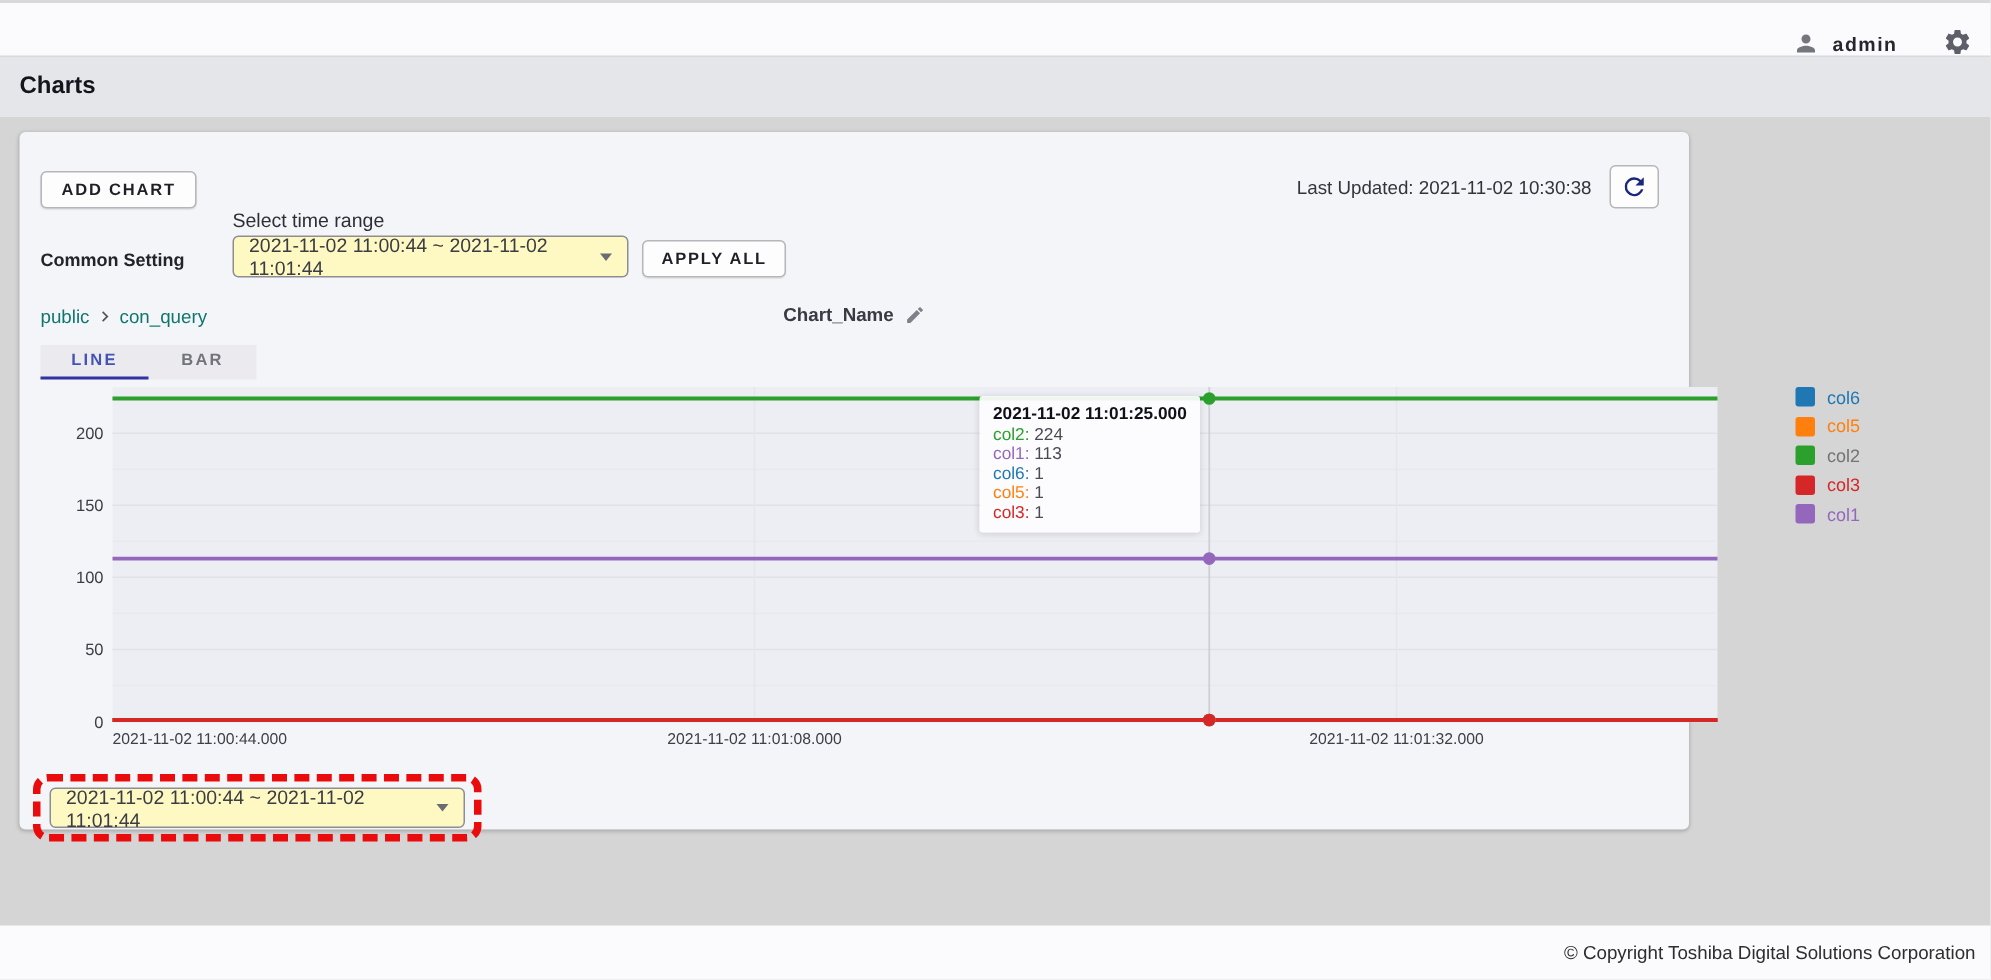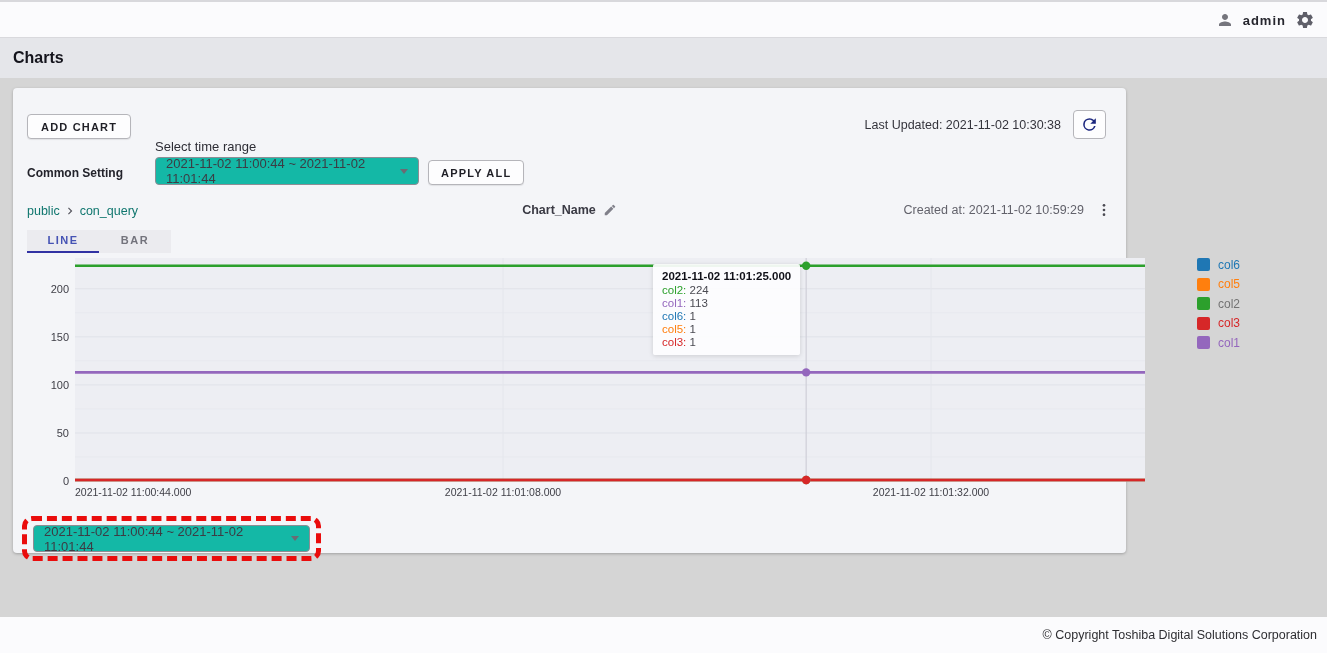--- a/index.html
+++ b/index.html
@@ -3,21 +3,21 @@
 <meta charset="utf-8">
 <style>
   * { margin:0; padding:0; box-sizing:border-box; }
   html,body { width:1327px; height:653px; }
   body { font-family:"Liberation Sans", sans-serif; background:#d5d5d5; position:relative; overflow:hidden; }
   #app { position:relative; width:1327px; height:653px; }
 
   
   .topbar { position:absolute; top:0; left:0; width:100%; height:38px; background:#fbfbfd;
             border-top:2px solid #d8d8dc; border-bottom:1px solid #d9d9dd; }
-  .topbar-right { position:absolute; right:12px; top:0; height:36px; display:flex; align-items:center; gap:1px; }
+  .topbar-right { position:absolute; right:12px; top:0; height:36px; display:flex; align-items:flex-end; gap:22px; }
   .username { font-size:13px; font-weight:700; letter-spacing:1px; color:#26262e; }
   .user-menu { display:flex; align-items:center; gap:9px; cursor:pointer; }
   .gear-btn { margin-left:8px; display:flex; align-items:center; cursor:pointer; }
 
   
   .page-header { position:absolute; top:38px; left:0; width:100%; height:40px; background:#e5e6ea;
                  display:flex; align-items:center; padding-left:13px; }
   .page-title { font-size:16px; font-weight:700; color:#14141c; }
 
   
@@ -27,21 +27,21 @@
   .btn { display:inline-flex; align-items:center; justify-content:center; background:#fdfdfe;
          border:1px solid #b5b5ba; border-radius:4px; font-family:"Liberation Sans",sans-serif;
          font-size:11px; font-weight:700; letter-spacing:1.2px; color:#1f1f26; cursor:pointer;
          box-shadow:0 1px 1px rgba(0,0,0,0.08); }
   .add-chart-btn { position:absolute; left:14px; top:26px; height:25px; padding:0 13px; }
   .apply-all-btn { position:absolute; left:415px; top:72px; height:25px; padding:0 12px; }
 
   .select-label { position:absolute; left:142px; top:51px; font-size:13px; color:#2e2e36; }
   .common-setting { position:absolute; left:14px; top:78px; font-size:12px; font-weight:700; color:#23232b; }
 
-  .dropdown { display:flex; align-items:center; justify-content:space-between; background:#14b8a6;
+  .dropdown { display:flex; align-items:center; justify-content:space-between; background:#fef9c3;
               border:1px solid #8d8d94; border-radius:4px; padding:0 10px; font-size:13px; color:#3c3c44;
               cursor:pointer; }
   .top-dropdown { position:absolute; left:142px; top:69px; width:264px; height:28px; }
   .caret { width:0; height:0; border-left:4.5px solid transparent; border-right:4.5px solid transparent;
            border-top:5px solid #6b6b73; margin-left:8px; }
 
   .last-updated-row { position:absolute; right:20px; top:22px; display:flex; align-items:center; gap:12px; }
   .last-updated { font-size:12.5px; color:#34343c; }
   .refresh-btn { width:33px; height:29px; display:flex; align-items:center; justify-content:center;
                  background:#fdfdfe; border:1px solid #b5b5ba; border-radius:4px; cursor:pointer; }
@@ -151,32 +151,20 @@
 
     <div class="chart-name-wrap">
       <span class="chart-name">Chart_Name</span>
       <span class="edit-btn">
         <svg width="14" height="14" viewBox="0 0 24 24">
             <path fill="#80808a" d="M3 17.25V21h3.75L17.81 9.94l-3.75-3.75L3 17.25zM20.71 7.04a1 1 0 0 0 0-1.41l-2.34-2.34a1 1 0 0 0-1.41 0l-1.83 1.83 3.75 3.75 1.83-1.83z"></path>
           </svg>
       </span>
     </div>
 
-    <div class="created-wrap">
-      <span class="created-at">Created at: 2021-11-02 10:59:29</span>
-      <span class="kebab-btn">
-        <svg width="16" height="18" viewBox="0 0 24 24">
-            <g fill="#4a4a52">
-              <circle cx="12" cy="5" r="2"></circle>
-              <circle cx="12" cy="12" r="2"></circle>
-              <circle cx="12" cy="19" r="2"></circle>
-            </g>
-          </svg>
-      </span>
-    </div>
 
     <div class="tabs">
       <div class="tab active">LINE</div>
       <div class="tab">BAR</div>
     </div>
 
     <div class="chart-area">
       <svg id="chart-svg" width="1301" height="250">
           <rect x="62" y="3" width="1070" height="223" fill="#edeef3"></rect>
           <line x1="62" x2="1132" y1="201.9698275862069" y2="201.9698275862069" stroke="#e7e9ef" stroke-width="1"></line>

